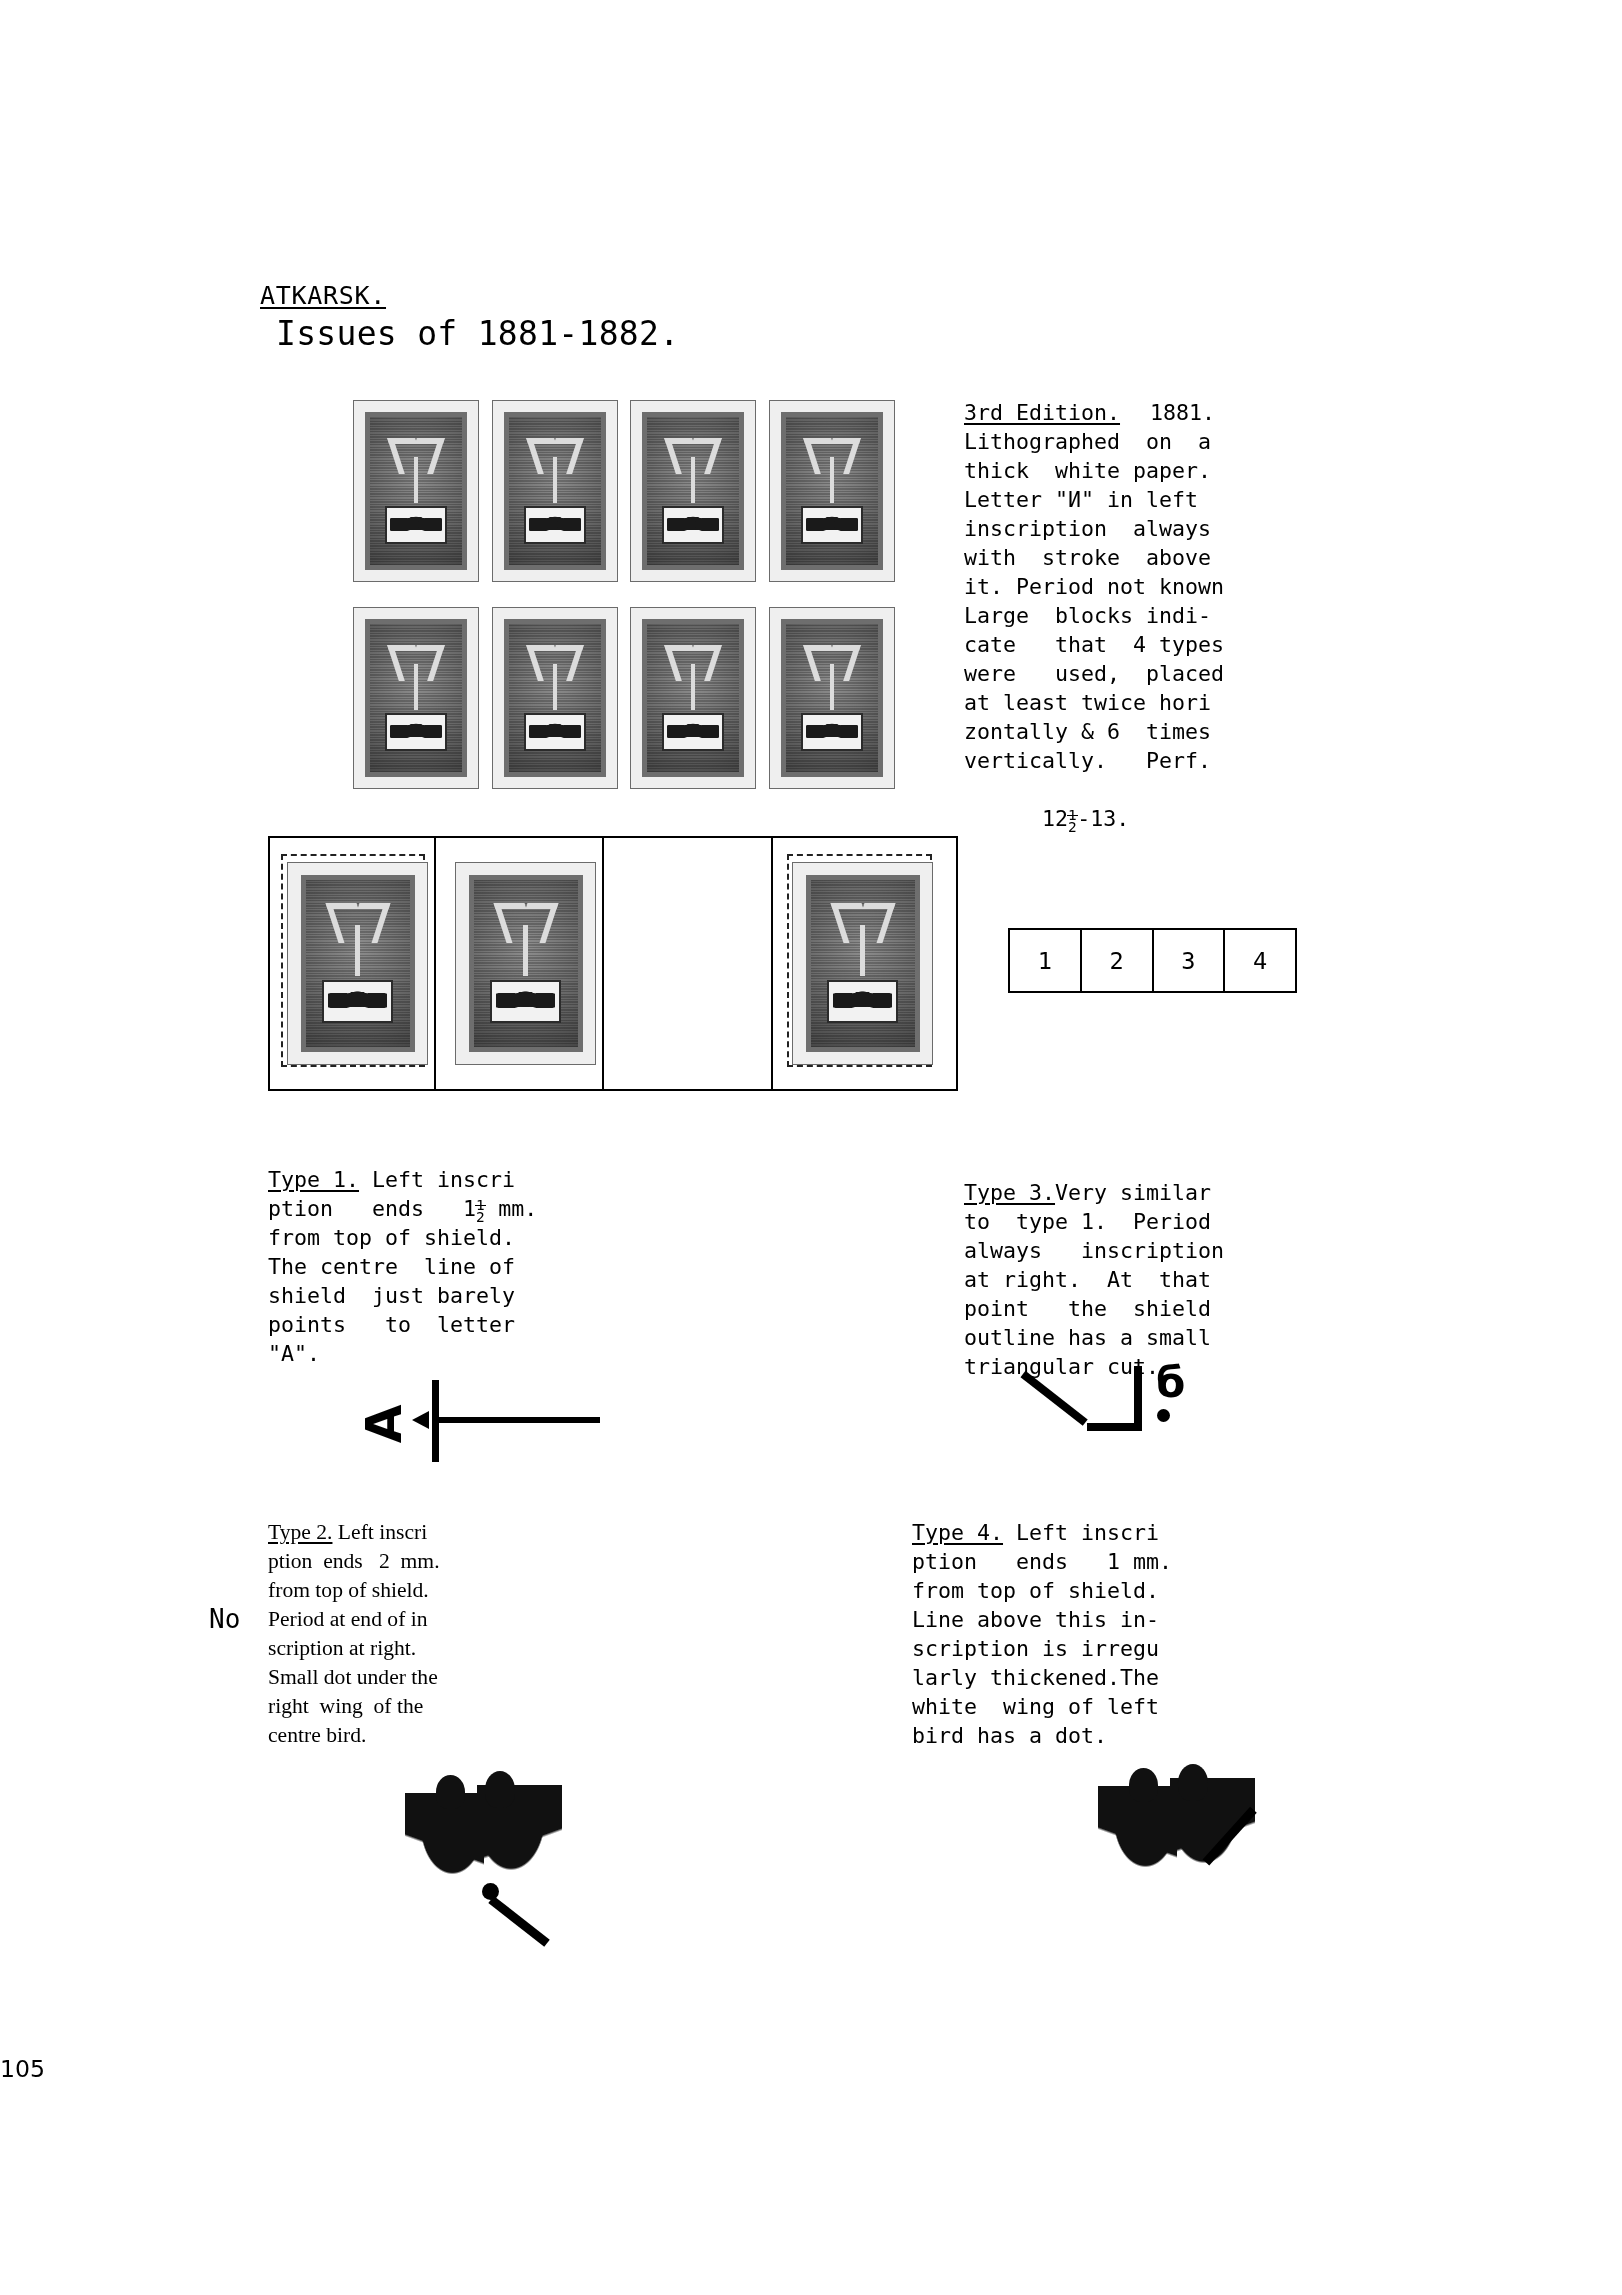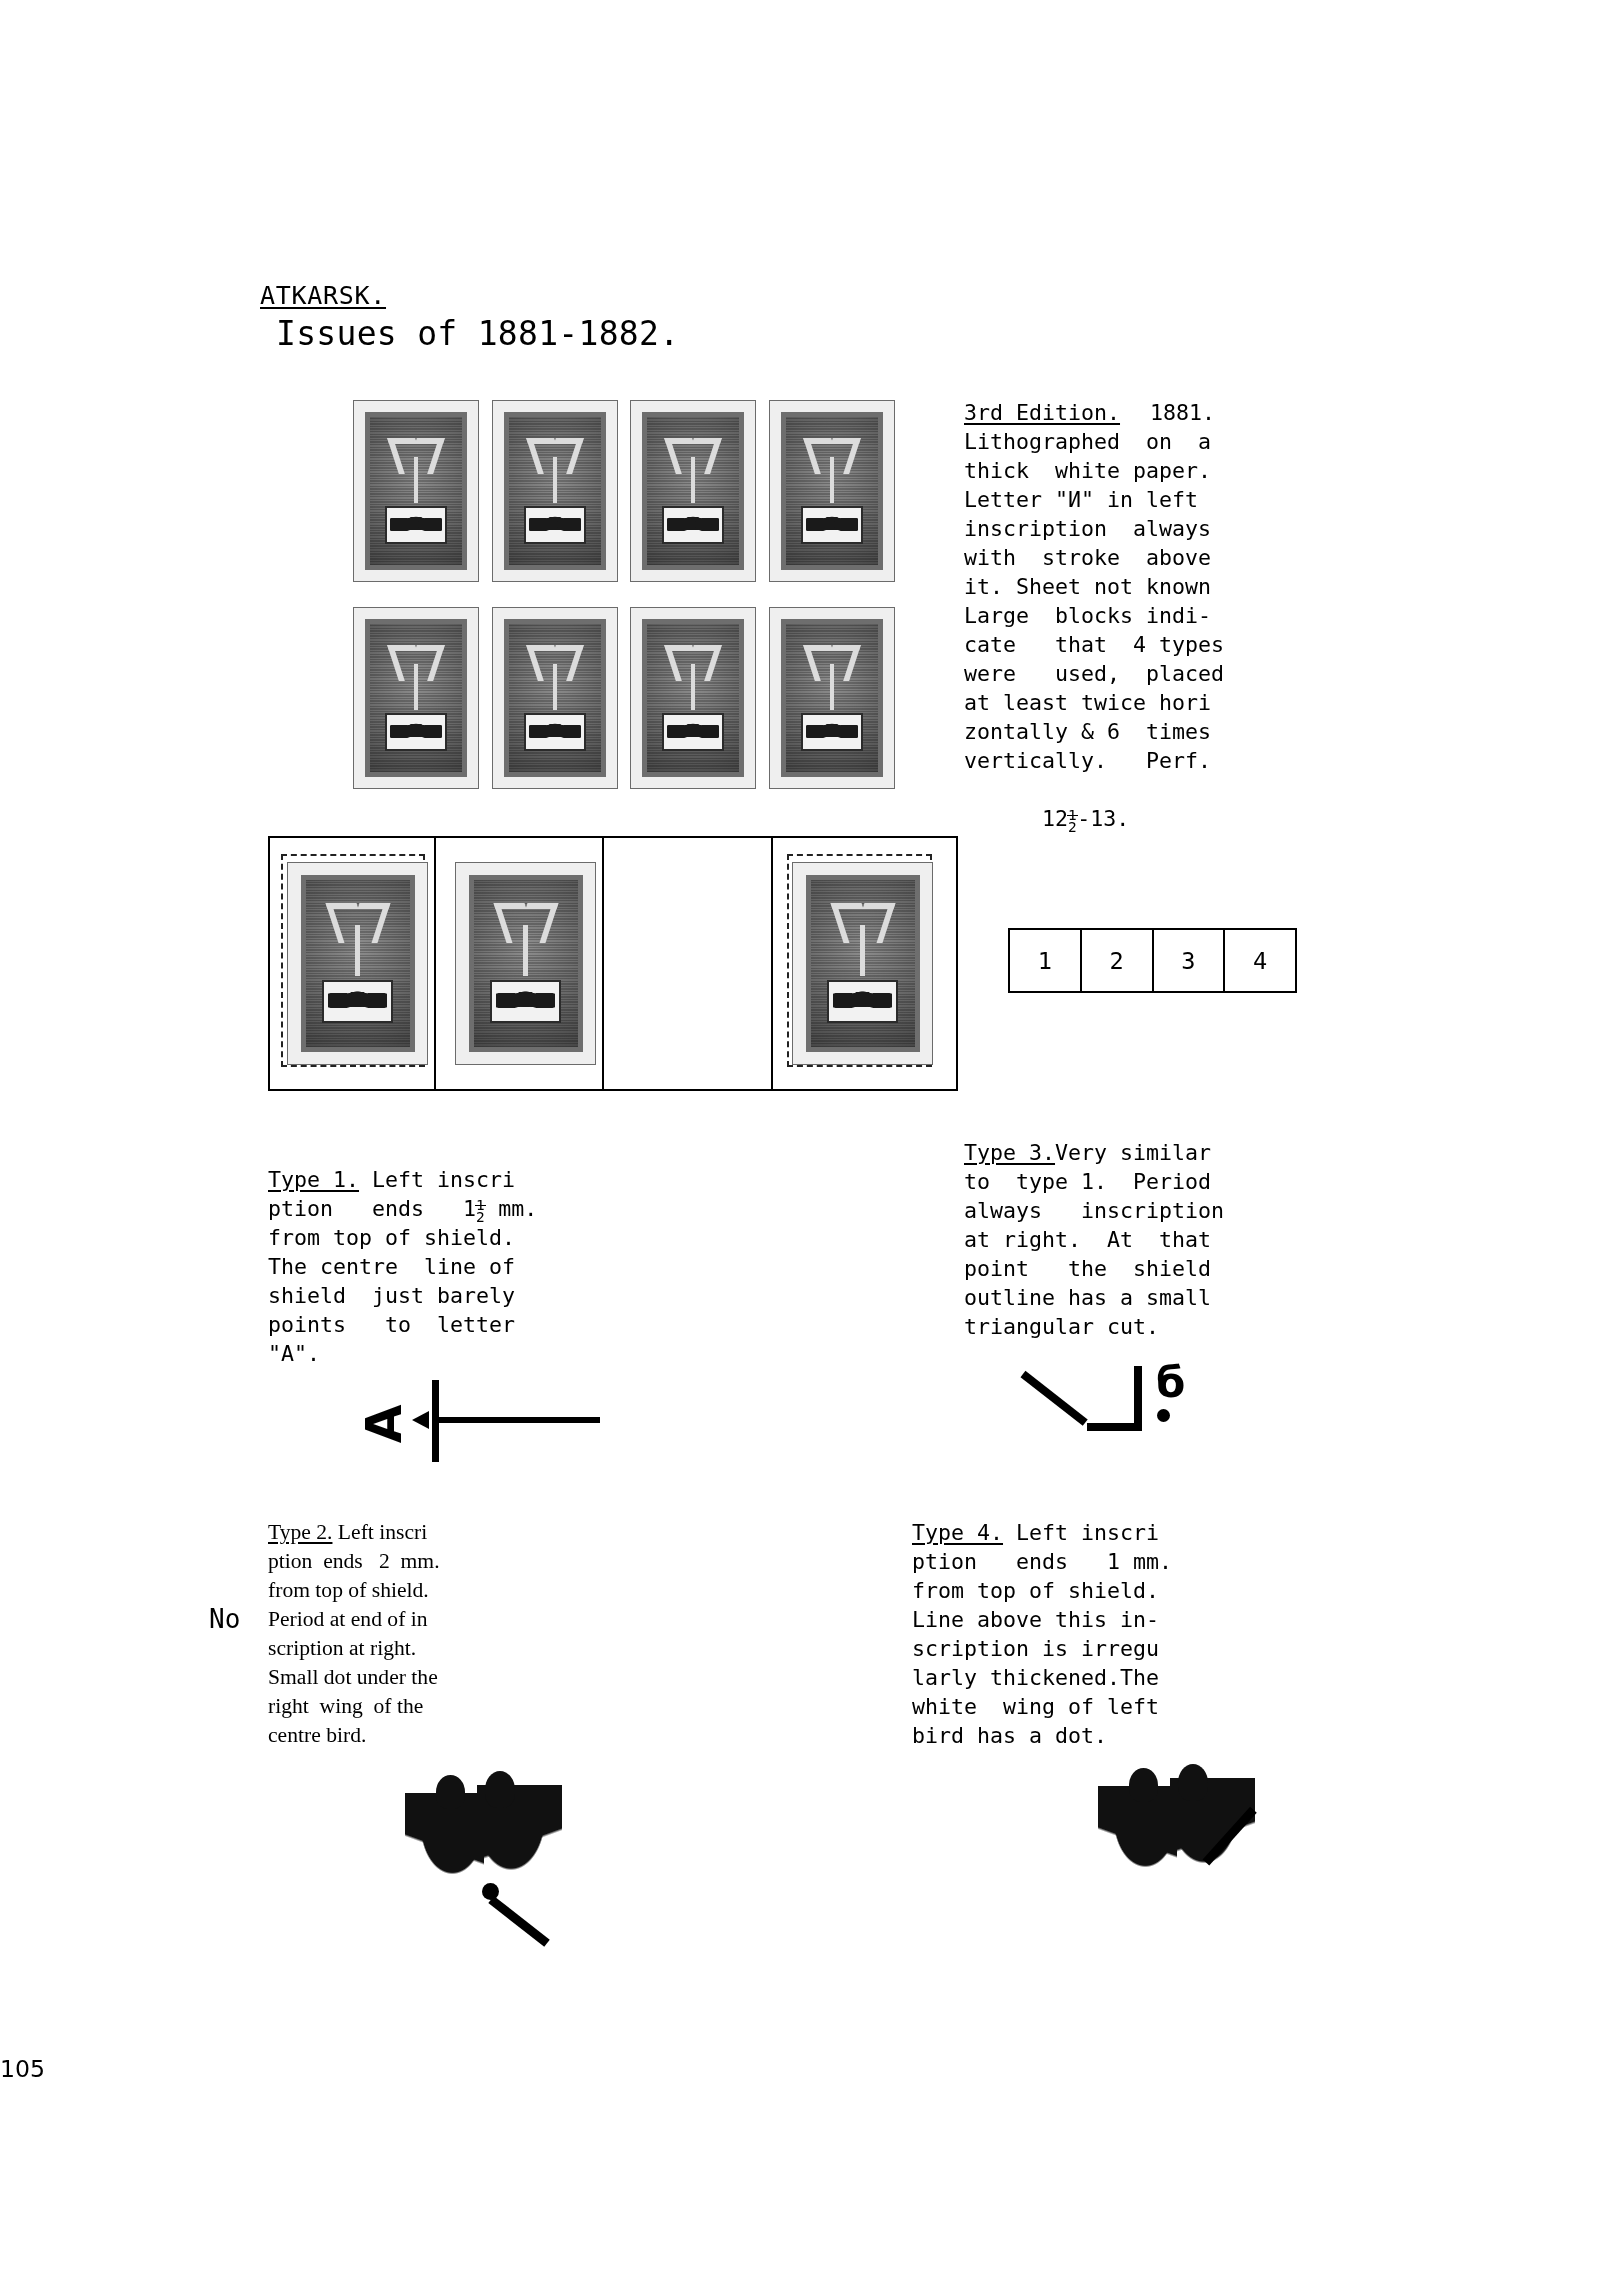--- a/index.html
+++ b/index.html
@@ -245,21 +245,21 @@
   .type-block .thead {
     text-decoration: underline;
     text-underline-offset: 2.6px;
   }
   .type-block .line {
     white-space: pre-wrap;
   }
 
   #type1 { left: 268px;  top: 1146px; margin-top: 19px; }
   #type2 { left: 268px;  top: 1518px; font-family: Liberation Serif, serif; }
-  #type3 { left: 964px; top: 1138px; }
+  #type3 { left: 964px; top: 1178px; }
   #type4 { left: 912px; top: 1518px; }
 
   #no-marginal {
     position: absolute;
     left: 209px;
     top: 1604px;
     font-size: 26px;
     text-align: center;
   }
 
@@ -566,21 +566,21 @@
   <div id="edition-note">
     <div>
       <span class="edition-head">3rd Edition.</span>
       <span style="margin-left:17px;">1881.</span>
     </div>
     <div class="line">Lithographed  on  a</div>
     <div class="line">thick  white paper.</div>
     <div class="line">Letter "И" in left</div>
     <div class="line">inscription  always</div>
     <div class="line">with  stroke  above</div>
-    <div class="line">it. Sheet not known</div>
+    <div class="line">it. Period not known</div>
     <div class="line">Large  blocks indi-</div>
     <div class="line">cate   that  4 types</div>
     <div class="line">were   used,  placed</div>
     <div class="line">at least twice hori</div>
     <div class="line">zontally &amp; 6  times</div>
     <div class="line">vertically.   Perf.</div>
     <div class="line">
       <span>12</span><span class="frac"><span class="num">1</span><span class="bar"></span><span class="den">2</span></span><span>-13.</span>
     </div>
   </div>

